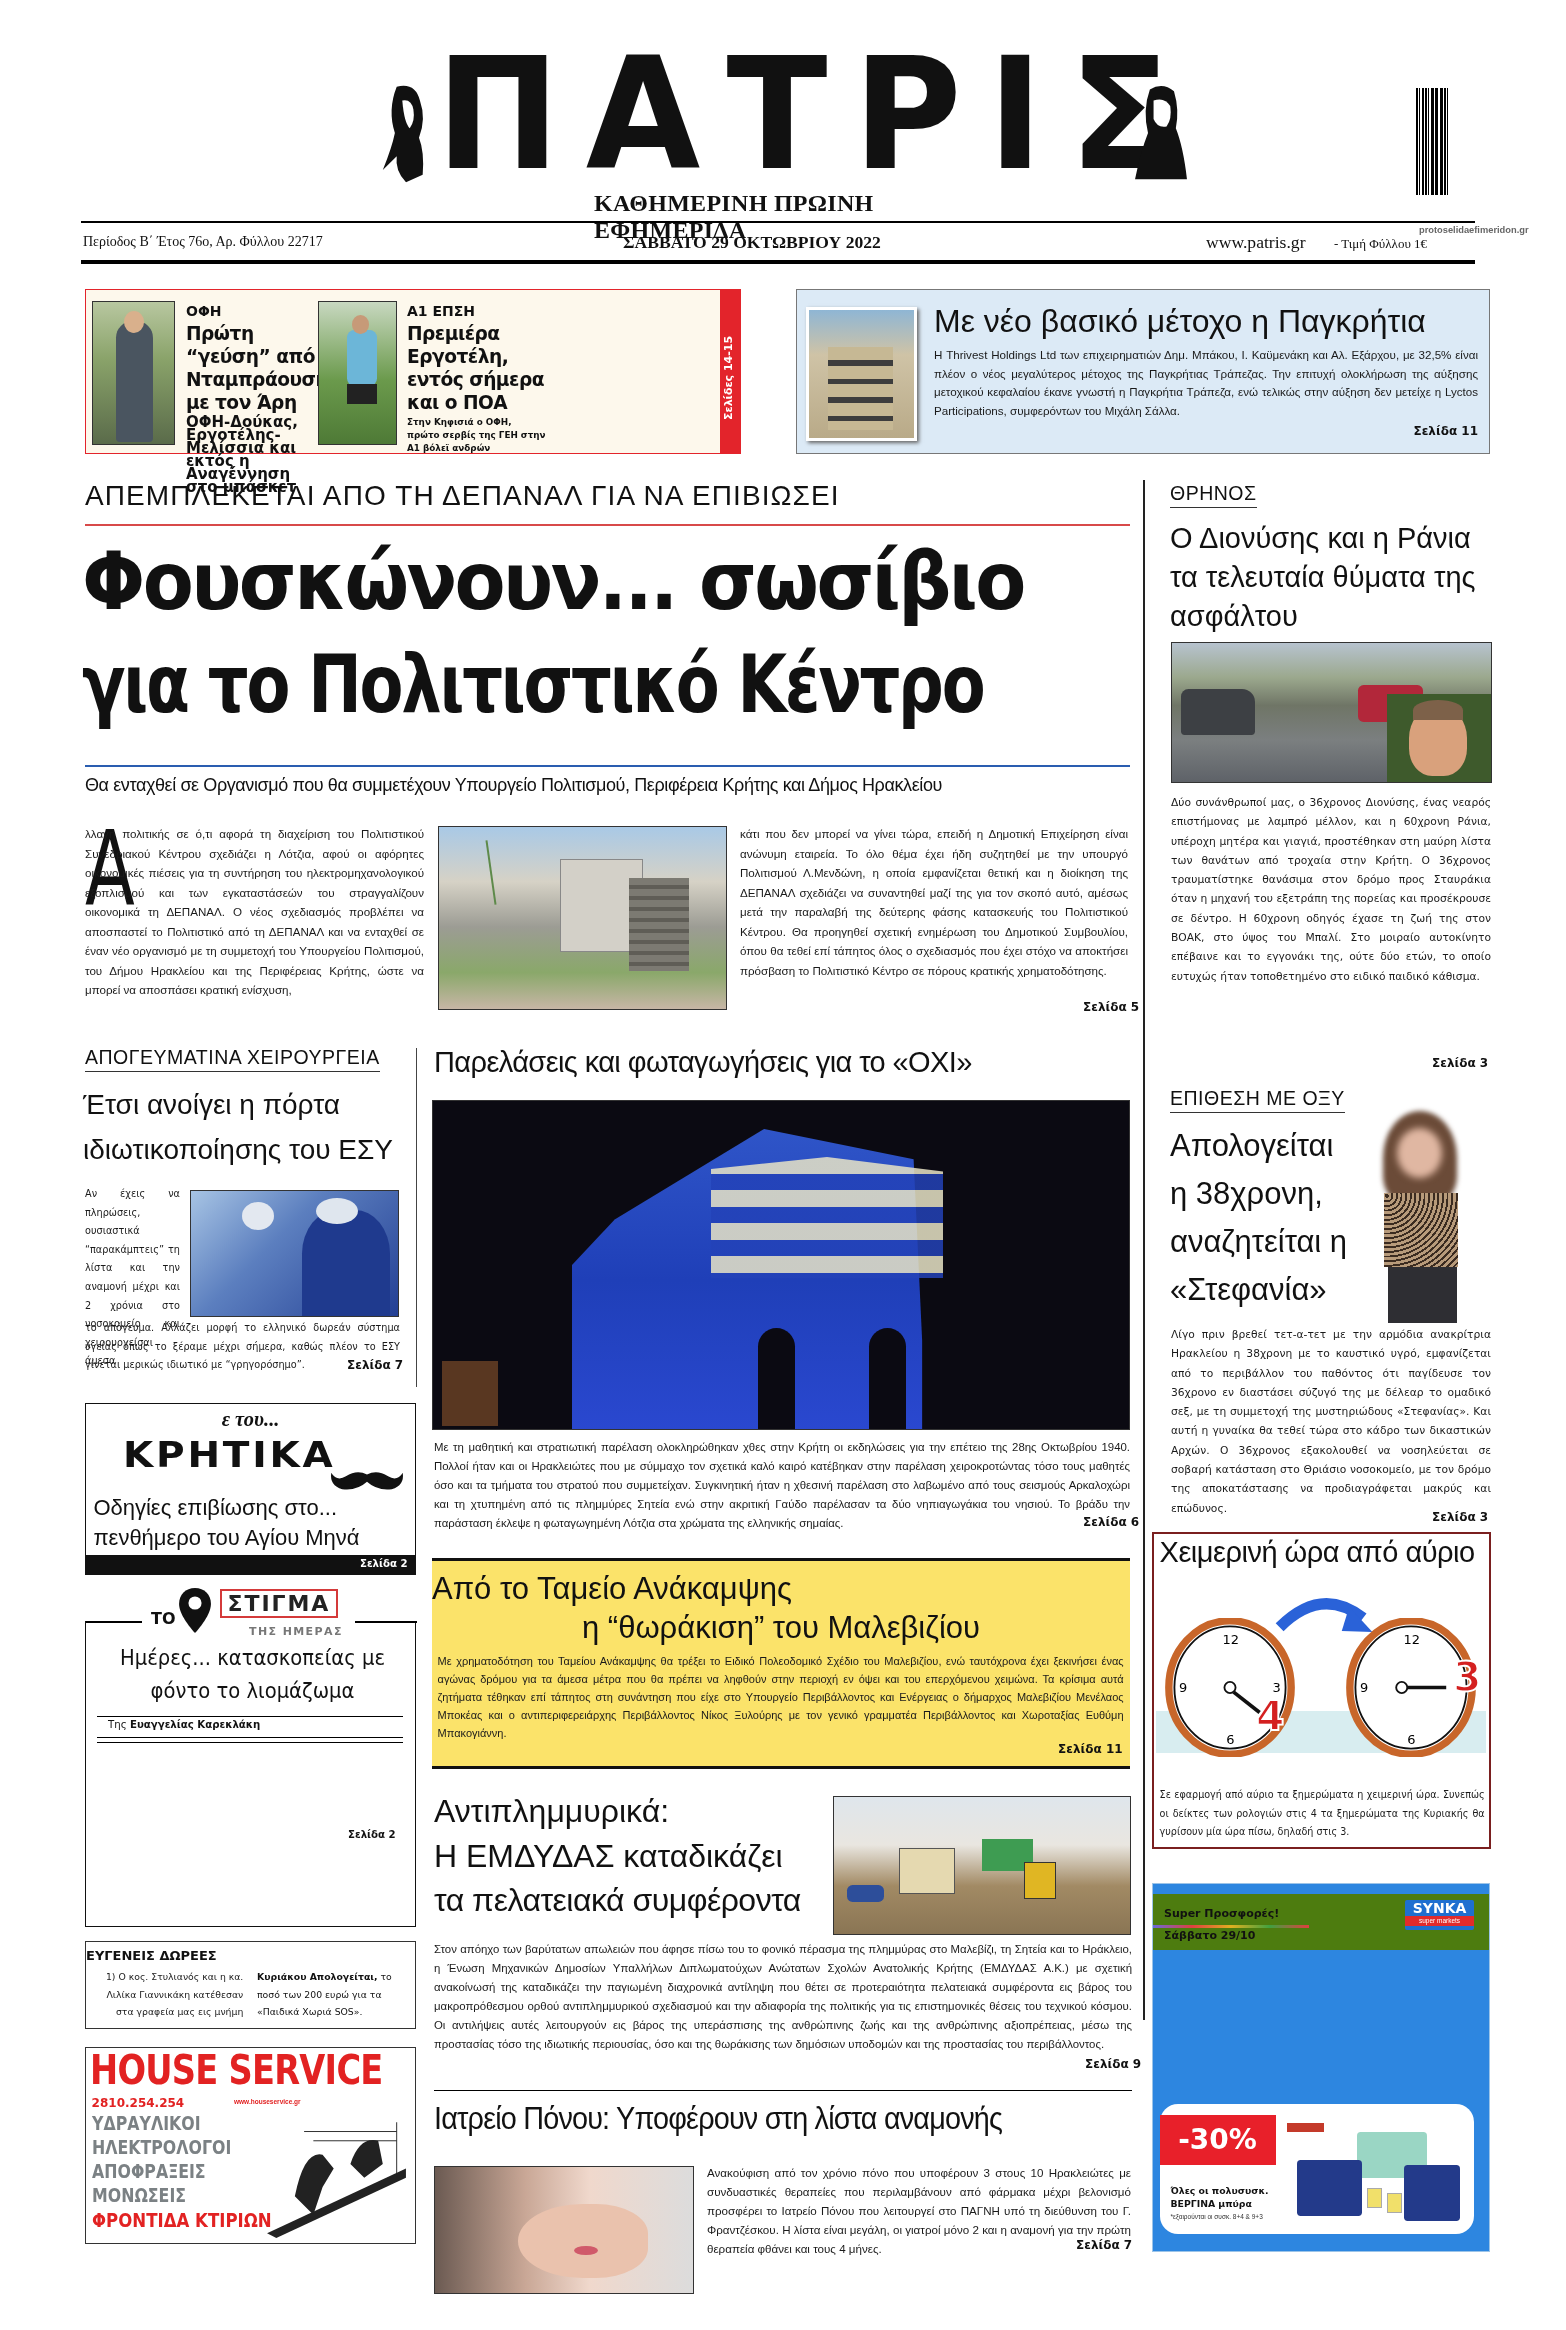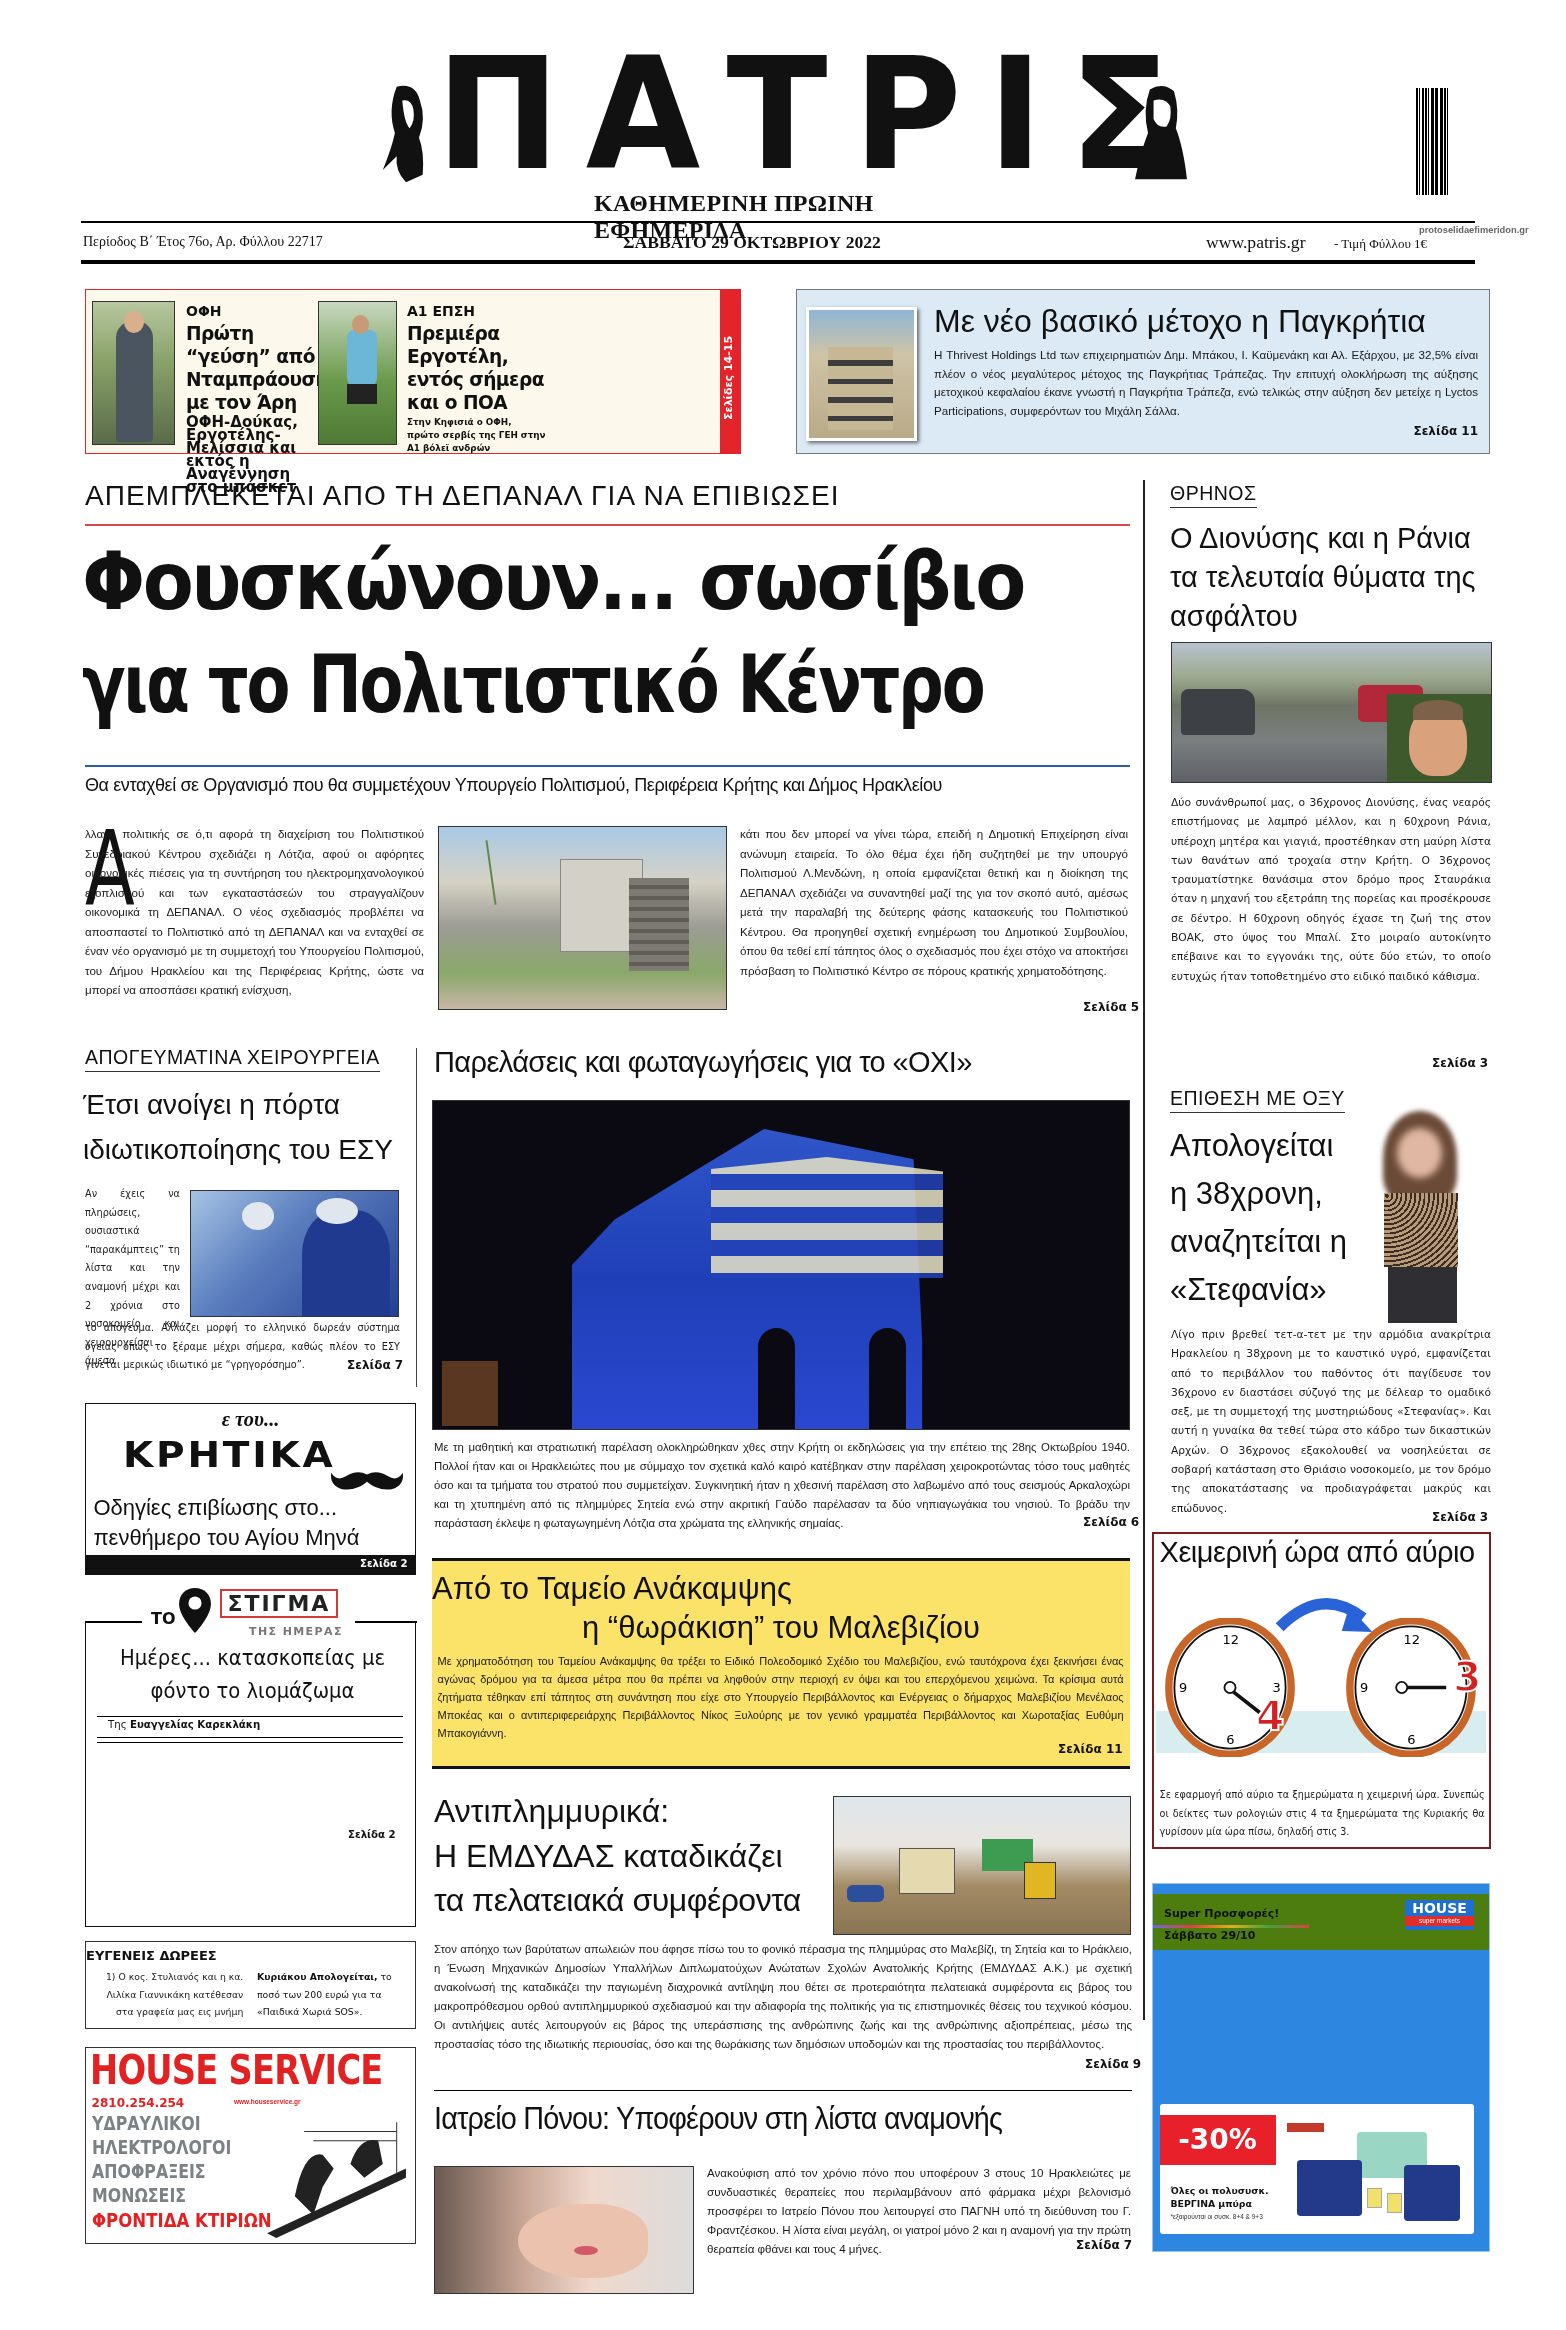--- a/index.html
+++ b/index.html
@@ -276,25 +276,25 @@
   <p class="body abs" style="left:707px;top:2163px;width:424px;font-size:11.6px;line-height:19px">Ανακούφιση από τον χρόνιο πόνο που υποφέρουν 3 στους 10 Ηρακλειώτες με συνδυαστικές θεραπείες που περιλαμβάνουν από φάρμακα μέχρι βελονισμό προσφέρει το Ιατρείο Πόνου που λειτουργεί στο ΠΑΓΝΗ υπό τη διεύθυνση του Γ. Φραντζέσκου. Η λίστα είναι μεγάλη, οι γιατροί μόνο 2 και η αναμονή για την πρώτη θεραπεία φθάνει και τους 4 μήνες.</p>
   <div class="abs pg" style="left:1076px;top:2238px">Σελίδα 7</div>
 </div>
 
 <div class="abs" style="left:1152px;top:1883px;width:338px;height:369px;border:0.9px solid #9cc4e8;background:#2d86e0;overflow:hidden">
   <div class="abs" style="left:0;top:10px;width:100%;height:56px;background:#4d7c0f">
     <div class="abs heavy" style="left:11px;top:13px;font-size:11px">Super Προσφορές!</div>
     <div class="abs" style="left:0;top:31px;width:156px;height:2.8px;background:linear-gradient(90deg,#6a6ad6,#e04040,#e0b020,#40a040,#e04040)"></div>
     <div class="abs heavy" style="left:11px;top:35px;font-size:11px">Σάββατο 29/10</div>
     <div class="abs" style="left:252px;top:5.6px;width:69px;height:30px;background:#1f6fd0;border-radius:1.9px">
-      <div class="heavy" style="color:#fff;font-size:14px;text-align:center;line-height:16.7px">HOUSE</div>
+      <div class="heavy" style="color:#fff;font-size:14px;text-align:center;line-height:16.7px">SYNKA</div>
       <div style="background:#e22b2b;color:#fff;font-size:6.5px;text-align:center;line-height:9.3px">super markets</div>
     </div>
   </div>
-  <div class="abs" style="left:6.5px;top:220px;width:314px;height:130px;background:#fff;border-radius:3px">
+  <div class="abs" style="left:6.5px;top:220px;width:314px;height:130px;background:#fff;border-radius:18px">
     <div class="abs heavy" style="left:0;top:11px;width:116px;height:50px;background:#e8202a;color:#fff;font-size:28px;line-height:50px;text-align:center">-30%</div>
     <div class="abs heavy" style="left:11px;top:80px;width:111px;font-size:9.3px;line-height:13px">Όλες οι πολυσυσκ. ΒΕΡΓΙΝΑ μπύρα</div>
     <div class="abs" style="left:11px;top:109px;font-size:6.5px;color:#333">*εξαιρούνται οι συσκ. 8+4 &amp; 9+3</div>
     <div class="abs" style="left:137px;top:18.6px;width:167px;height:102px">
       <div style="position:absolute;left:60px;top:9.3px;width:70px;height:46px;background:#9ad6c4;border-radius:3.7px"></div>
       <div style="position:absolute;left:0;top:37px;width:65px;height:56px;background:#233a8a;border-radius:3.7px"></div>
       <div style="position:absolute;left:107px;top:42px;width:56px;height:56px;background:#233a8a;border-radius:3.7px"></div>
       <div style="position:absolute;left:70px;top:65px;width:15px;height:20.4px;background:#f1e06a;border:0.9px solid #aaa"></div>
       <div style="position:absolute;left:90px;top:70px;width:15px;height:20.4px;background:#f1e06a;border:0.9px solid #aaa"></div>
       <div style="position:absolute;left:-9.3px;top:0;width:37px;height:9.3px;background:#c43a2a"></div>

